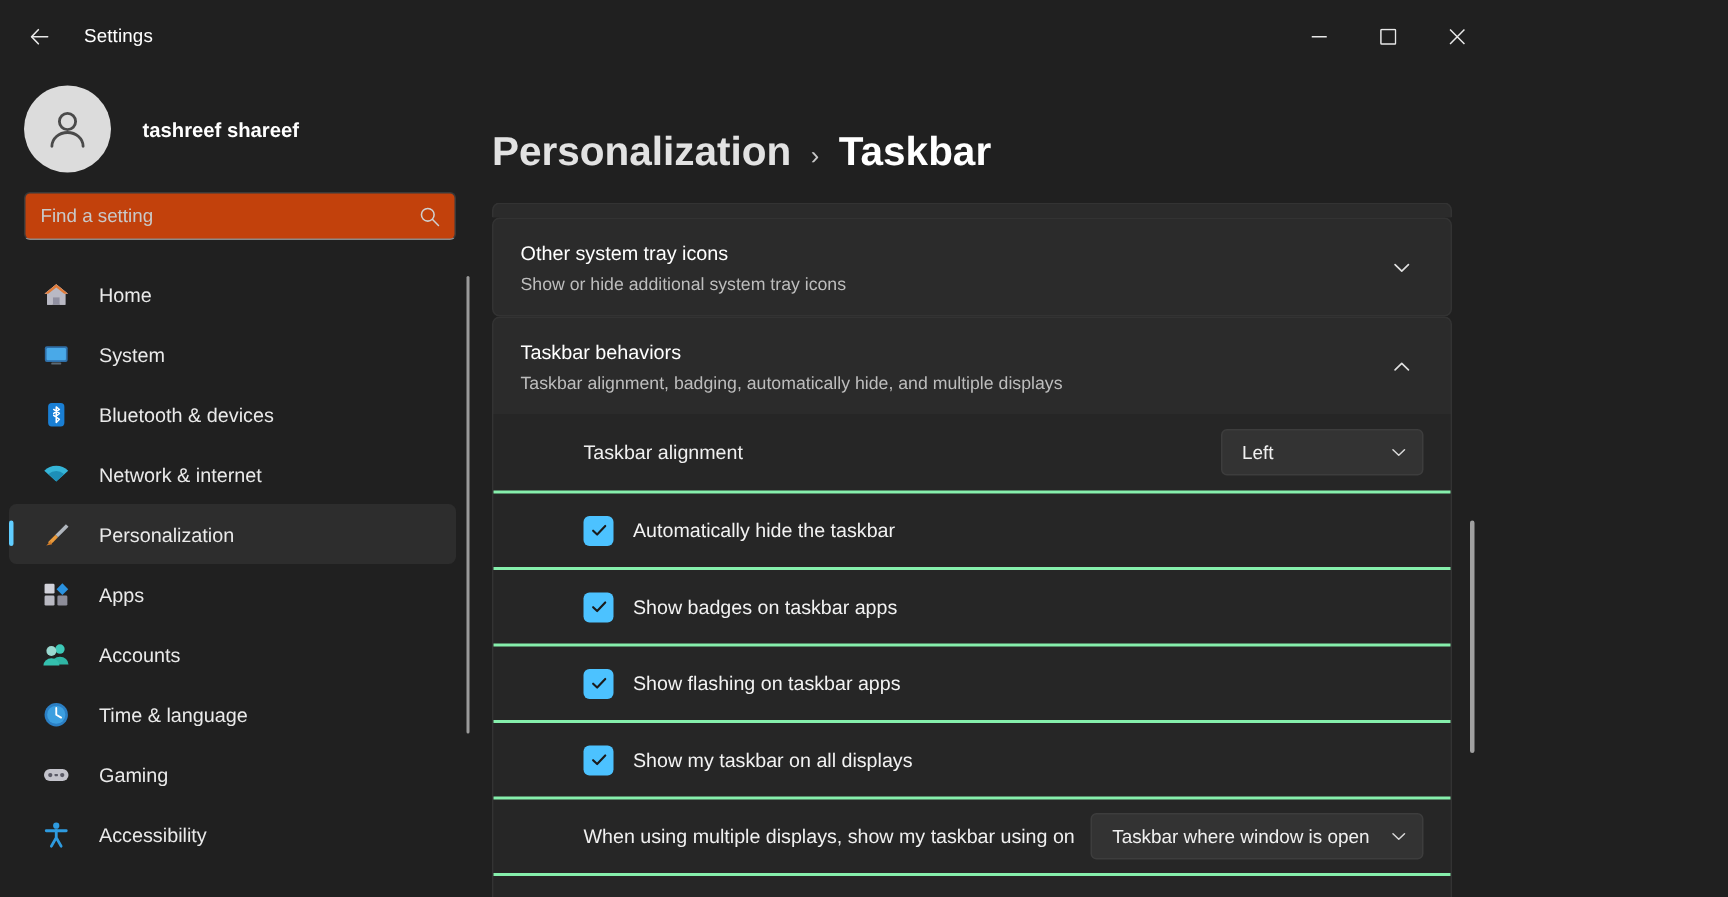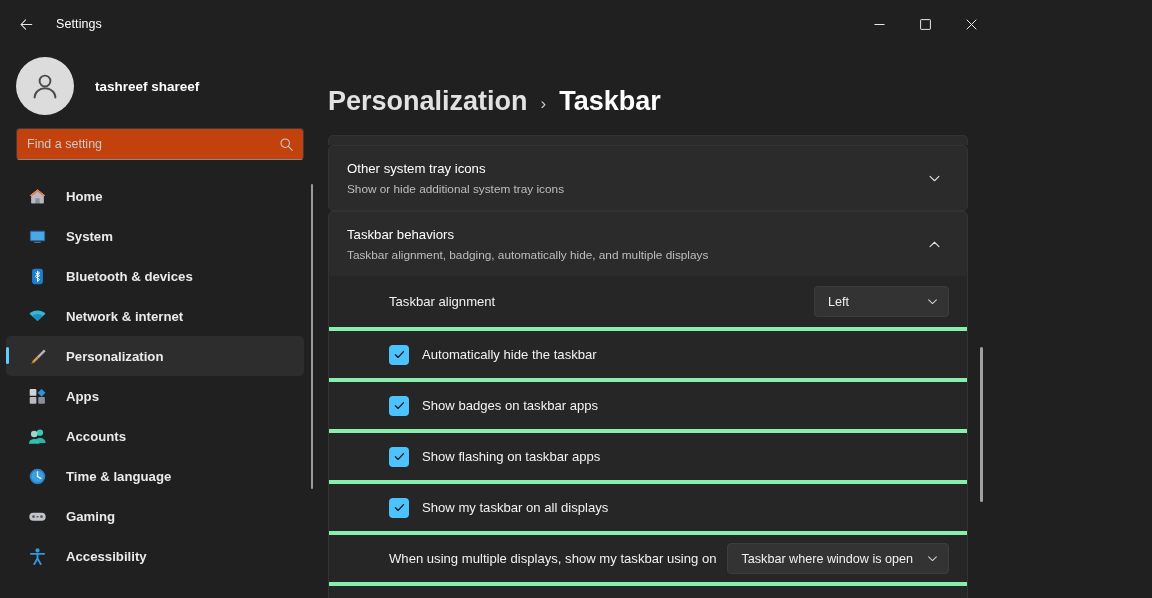--- a/index.html
+++ b/index.html
@@ -75,21 +75,20 @@
     padding: 0 30px 0 10px;
   }
   .searchbox input::placeholder { color: #c9c9c9; }
   .search-icon { position: absolute; right: 9px; top: 8px; }
 
   .navlist {
     margin-top: 16px; flex: 1 1 auto;
     padding: 0 12px 0 0;
     position: relative;
     overflow: hidden;
-    font-weight: bold;
   }
   .navitem {
     position: relative;
     height: 40px; margin: 0 4px 0 6px;
     display: flex; align-items: center;
     border-radius: 5px;
     cursor: pointer;
     padding-left: 12px;
   }
   .navitem.selected { background: #2d2d2d; }
@@ -149,21 +148,21 @@
   }
   .card-head-text { flex: 1; }
   .card-title { font-size: 13.2px; color: #ffffff; line-height: 18px; }
   .card-sub { font-size: 11.8px; color: #bdbdbd; margin-top: 3px; line-height: 16px; }
   .chev { width: 30px; height: 30px; display: flex; align-items: center; justify-content: center; flex: 0 0 30px; }
 
   .expanded { background: #262626; border-radius: 0 0 5px 5px; }
   .subrow {
     display: flex; align-items: center;
     min-height: 51px; padding: 0 18px 0 60px;
-    border-top: 4px solid #86efac;
+    border-top: 2px solid #86efac;
   }
   .subrow:first-child { border-top: none; }
   .subrow .rl { flex: 1; font-size: 13.1px; color: #f0f0f0; }
 
   .cbrow { padding-left: 60px; }
   .checkbox {
     width: 20px; height: 20px; flex: 0 0 20px;
     border-radius: 4px;
     background: #4cc2ff;
     display: flex; align-items: center; justify-content: center;

